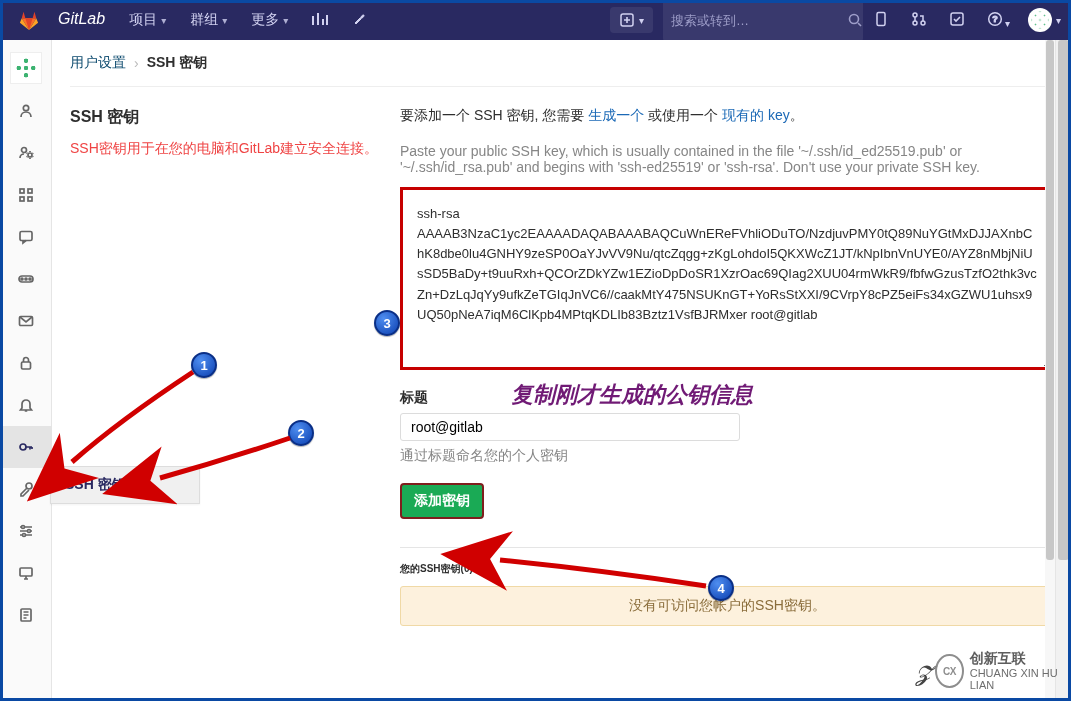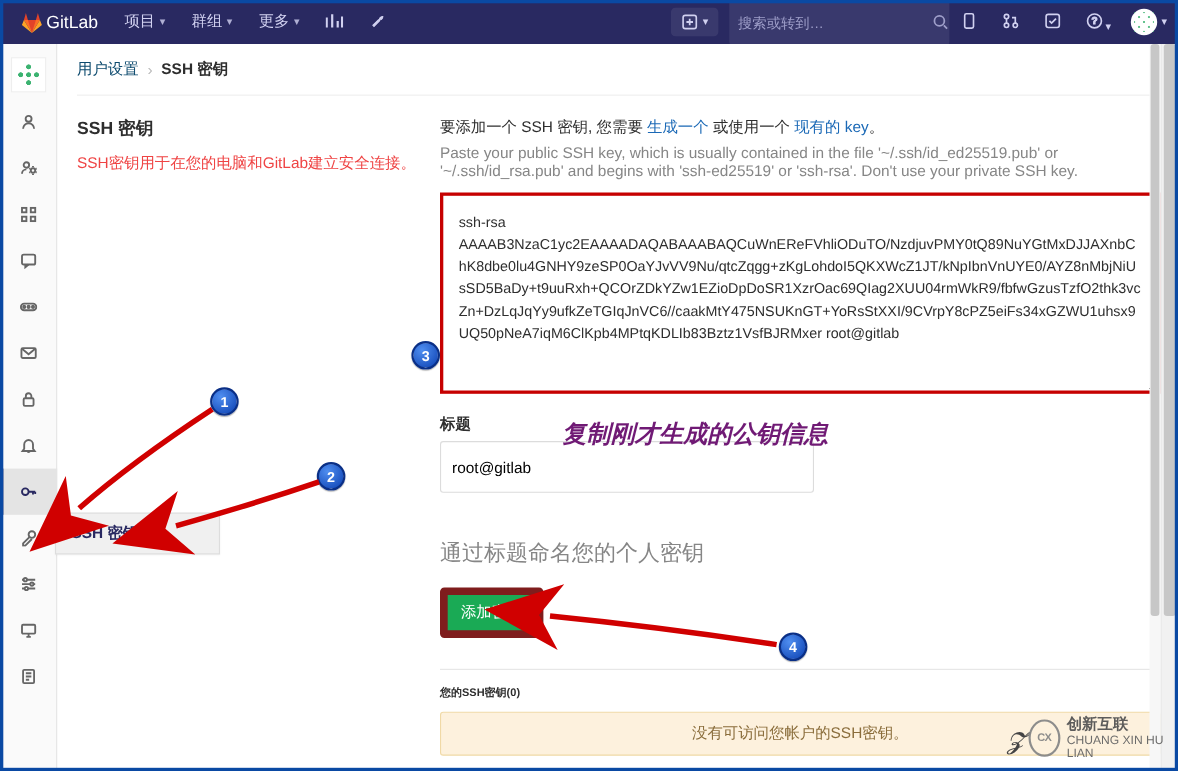--- a/index.html
+++ b/index.html
@@ -15,21 +15,21 @@
   }
   .navbar {
     background: #292961;
     height: 40px;
     display: flex;
     align-items: center;
     color: #fff;
     padding: 0 10px 0 8px;
   }
   .nav-left { display: flex; align-items: center; gap: 4px; }
-  .logo-block { display: flex; align-items: flex-end; padding: 0 10px; gap: 2px; }
+  .logo-block { display: flex; align-items: flex-start; padding: 0 10px; gap: 18px; font-style: italic; }
   .gitlab-logo {
     width: 22px; height: 20px; position: relative;
   }
   .gitlab-logo svg { width: 22px; height: 20px; }
   .brand-name { color: #fff; font-weight: 400; font-size: 16px; }
   .nav-item {
     padding: 8px 10px; color: #d1d1f0; font-size: 14px; display: flex; align-items: center; gap: 4px; cursor: pointer;
   }
   .nav-item .chev { font-size: 10px; opacity: .8; }
   .nav-icon { width: 16px; height: 16px; display: inline-block; }
@@ -106,36 +106,36 @@
   .col-left h4 { font-size: 16px; font-weight: 600; margin-bottom: 10px; }
   .col-left .desc { color: #ef4444; font-size: 14px; line-height: 1.5; }
   .sidebar-flyout {
     position: absolute; left: 50px; top: 466px; background: #f0f0f0; border: 1px solid #ddd;
     width: 150px; height: 38px; display: flex; align-items: center; padding: 0 14px;
     font-size: 14px; font-weight: 600; color: #292961;
     box-shadow: 0 1px 2px rgba(0,0,0,.05);
   }
   .col-right { flex: 1; }
   .col-right .form-title { font-size: 14px; font-weight: 600; margin-bottom: 10px; }
-  .col-right .form-desc { font-size: 14px; margin-bottom: 6px; }
+  .col-right .form-desc { font-size: 14px; margin-bottom: 18px; }
   .col-right .form-desc a { color: #1b69b6; text-decoration: none; }
   .col-right .label { font-weight: 600; font-size: 14px; margin-bottom: 6px; display: block; }
   .col-right .help { color: #868686; font-size: 14px; margin-bottom: 12px; }
   .key-textarea {
     width: 100%; height: 183px; border: 3px solid #c60000; resize: both; padding: 14px 14px 10px 14px;
     font-family: inherit; font-size: 13px; line-height: 1.55; color: #2e2e2e; overflow: hidden;
   }
   .title-input {
-    width: 340px; height: 47px; border: 1px solid #dcdcdc; border-radius: 3px; padding: 0 10px; font-size: 14px;
+    width: 340px; height: 28px; border: 1px solid #dcdcdc; border-radius: 3px; padding: 0 10px; font-size: 14px;
     margin-bottom: 6px;
   }
-  .help2 { color: #868686; font-size: 20px; margin-bottom: 18px; margin-top: 35px; }
+  .help2 { color: #868686; font-size: 14px; margin-bottom: 18px; }
   .btn-add {
-    background: #1aaa55; color: #fff; border: 7px solid #7f1d1d; border-radius: 4px;
-    padding: 7px 12px; font-size: 14px; font-weight: 400; cursor: pointer;
+    background: #1aaa55; color: #fff; border: 2px solid #7f1d1d; border-radius: 4px;
+    padding: 7px 12px; font-size: 14px; font-weight: 700; cursor: pointer;
   }
   .hr { border: none; border-top: 1px solid #e5e5e5; margin: 28px 0 14px; }
   .keys-title { font-weight: 600; font-size: 10px; margin-bottom: 10px; }
   .empty-keys {
     background: #fdf1dd; border: 1px solid #f0d9a6; border-radius: 3px;
     padding: 10px 12px; color: #8a6d3b; text-align: center; font-size: 14px;
   }
   
   .step-badge {
     position: absolute; width: 26px; height: 26px; border-radius: 50%;

